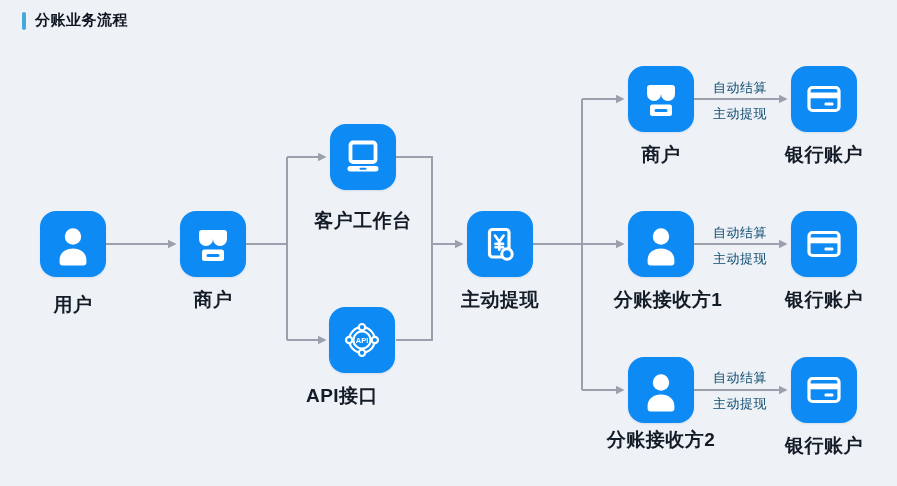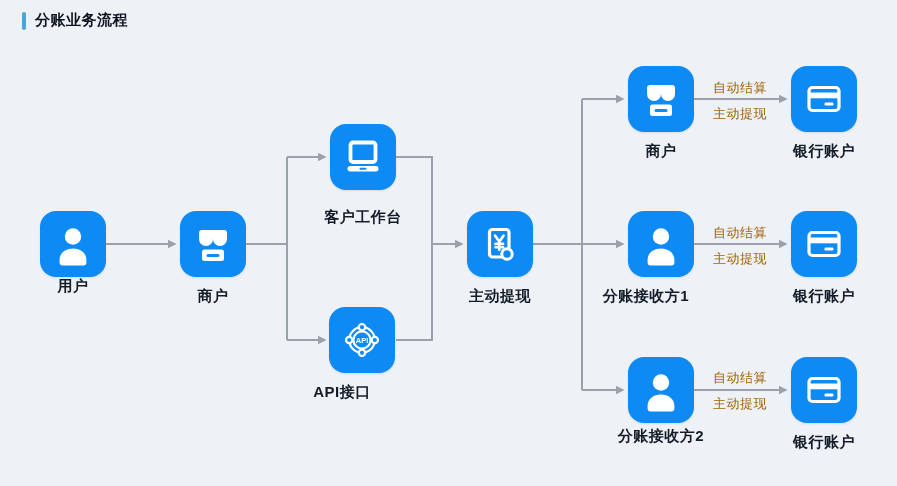--- a/index.html
+++ b/index.html
@@ -25,26 +25,26 @@
   .node{position:absolute;width:88px;height:66px;}
   .tile{
     width:66px;height:66px;border-radius:16px;
     background:#0d8af4;
     display:flex;align-items:center;justify-content:center;
     box-shadow:0 1px 2px rgba(30,80,160,.12);
   }
   .tile svg{width:48px;height:48px;display:block;}
   .nlabel{
     position:absolute;transform:translateX(-50%);
-    font-size:15px;font-weight:700;color:#141c28;
+    font-size:19px;font-weight:700;color:#141c28;
     white-space:nowrap;letter-spacing:.5px;
   }
   .elabel{
     position:absolute;transform:translateX(-50%);
-    font-size:13px;font-weight:500;color:#a16207;
+    font-size:13px;font-weight:500;color:#0c4a6e;
     white-space:nowrap;letter-spacing:.5px;
   }
 </style>
 </head>
 <body>
 
 <div class="canvas">
 
   <div class="page-title">
     <div class="title-bar"></div>
@@ -80,21 +80,21 @@
   </svg>
 
   <div class="node" style="left:40px;top:211px">
     <div class="tile">
       <svg viewBox="0 0 48 48">
         <circle cx="24" cy="16.5" r="8.2" fill="#fff"></circle>
         <path d="M24 28.5c7.6 0 13.4 4.6 13.4 11.6v2.4a3 3 0 0 1-3 3H13.6a3 3 0 0 1-3-3v-2.4c0-7 5.8-11.6 13.4-11.6z" fill="#fff"></path>
       </svg>
     </div>
   </div>
-  <div class="nlabel" style="left:73px;top:277px">用户</div>
+  <div class="nlabel" style="left:73px;top:292px">用户</div>
 
   <div class="node" style="left:180px;top:211px">
     <div class="tile">
       <svg viewBox="0 0 48 48">
         <path d="M10 13 Q10 10 13 10 H35 Q38 10 38 13 V19 A7 7 0 0 1 24 19 A7 7 0 0 1 10 19 Z" fill="#fff"></path>
         <rect x="13" y="29.5" width="22" height="11.5" rx="2.5" fill="#fff"></rect>
         <rect x="17.5" y="34" width="13" height="3" rx="1.5" fill="#0d8af4"></rect>
       </svg>
     </div>
   </div>
@@ -149,21 +149,21 @@
   <div class="nlabel" style="left:661px;top:142px">商户</div>
 
   <div class="node" style="left:628px;top:211px">
     <div class="tile">
       <svg viewBox="0 0 48 48">
         <circle cx="24" cy="16.5" r="8.2" fill="#fff"></circle>
         <path d="M24 28.5c7.6 0 13.4 4.6 13.4 11.6v2.4a3 3 0 0 1-3 3H13.6a3 3 0 0 1-3-3v-2.4c0-7 5.8-11.6 13.4-11.6z" fill="#fff"></path>
       </svg>
     </div>
   </div>
-  <div class="nlabel" style="left:646px;top:287px">分账接收方1</div>
+  <div class="nlabel" style="left:668px;top:287px">分账接收方1</div>
 
   <div class="node" style="left:628px;top:357px">
     <div class="tile">
       <svg viewBox="0 0 48 48">
         <circle cx="24" cy="16.5" r="8.2" fill="#fff"></circle>
         <path d="M24 28.5c7.6 0 13.4 4.6 13.4 11.6v2.4a3 3 0 0 1-3 3H13.6a3 3 0 0 1-3-3v-2.4c0-7 5.8-11.6 13.4-11.6z" fill="#fff"></path>
       </svg>
     </div>
   </div>
   <div class="nlabel" style="left:661px;top:427px">分账接收方2</div>

